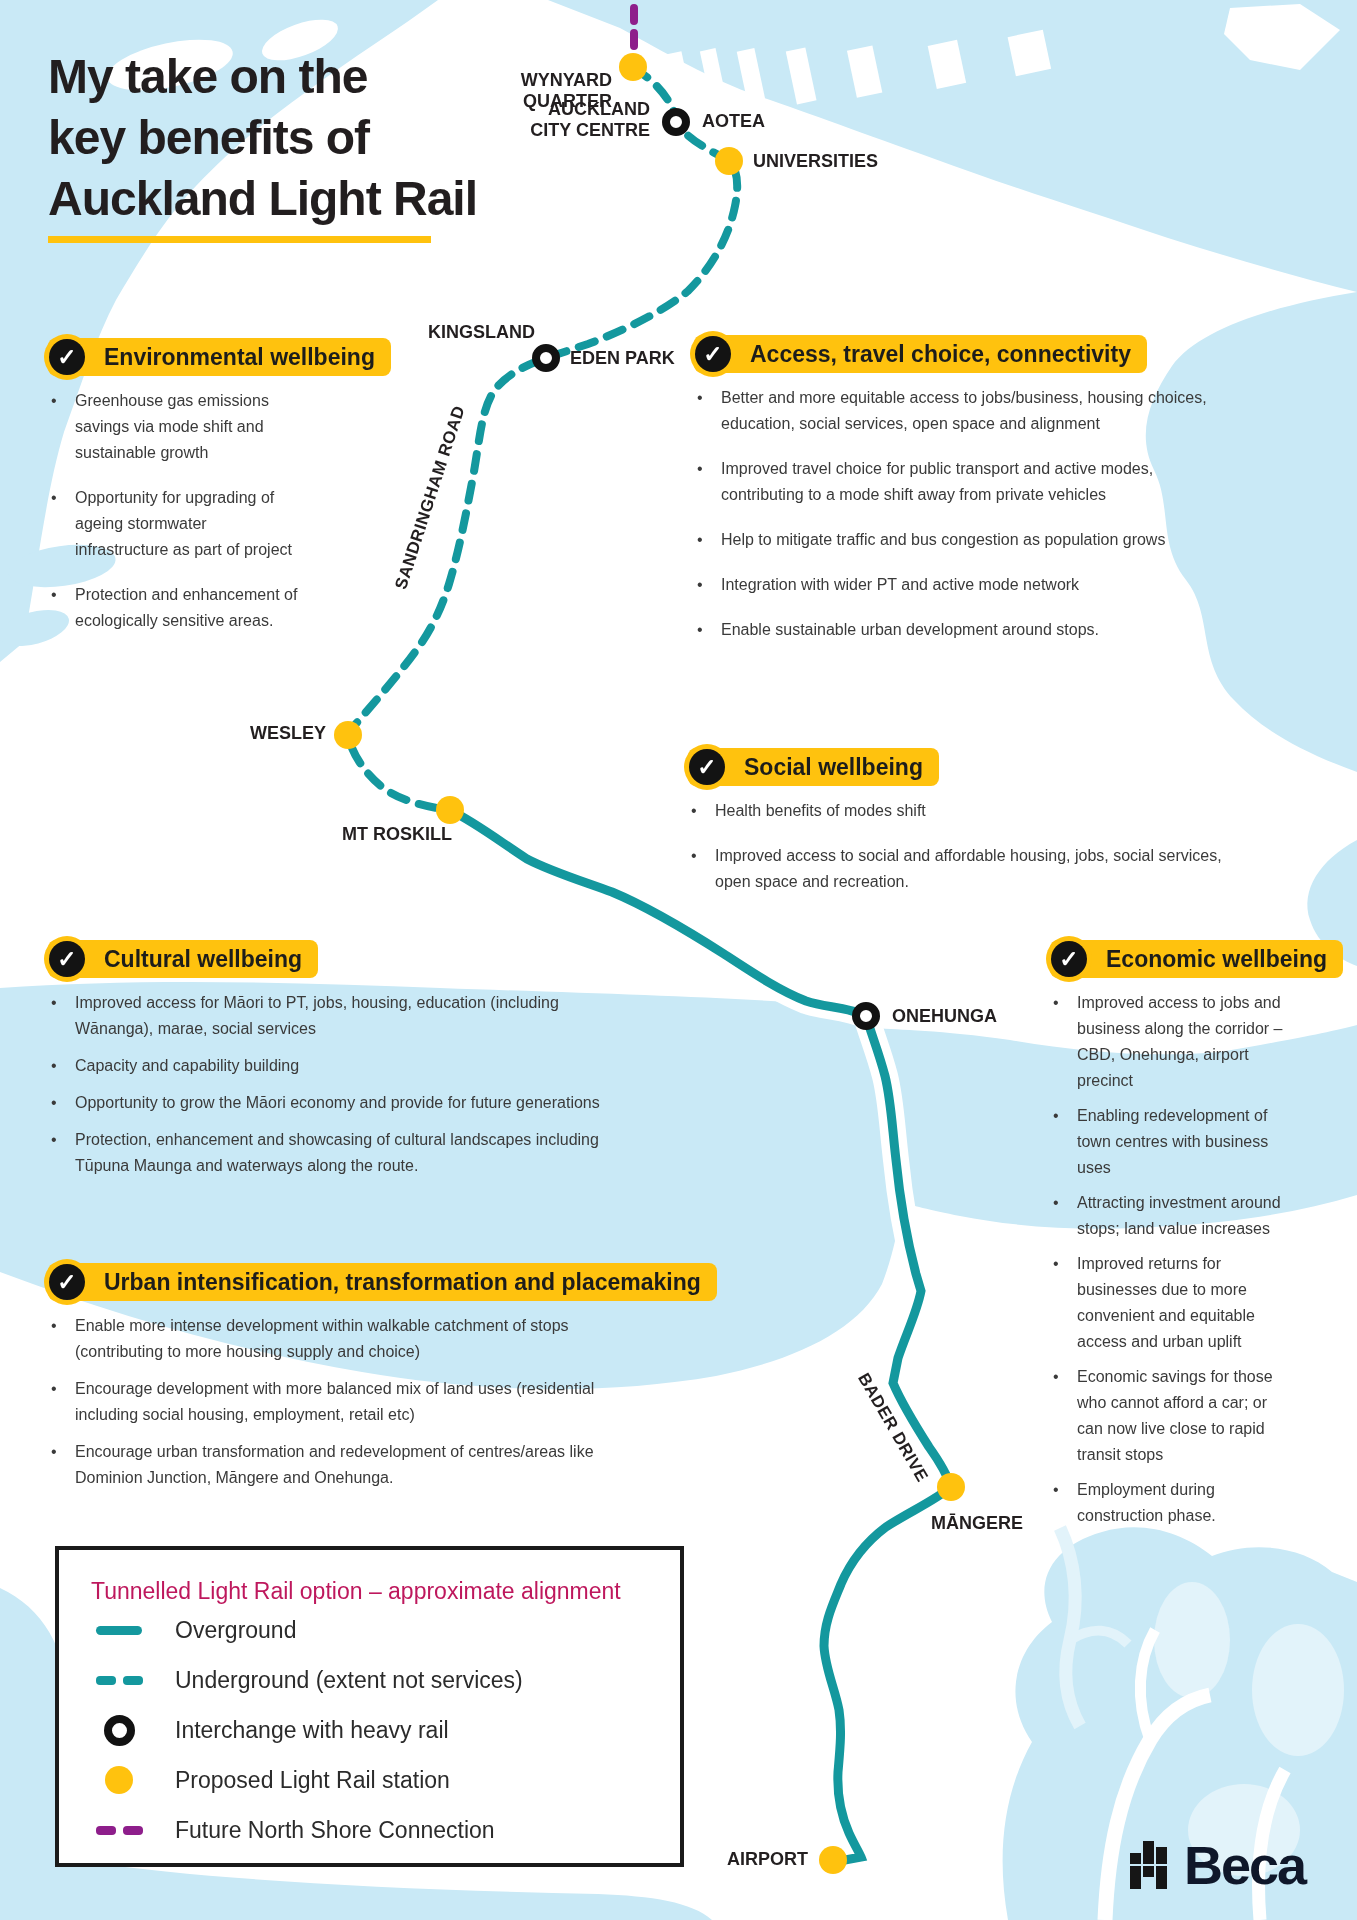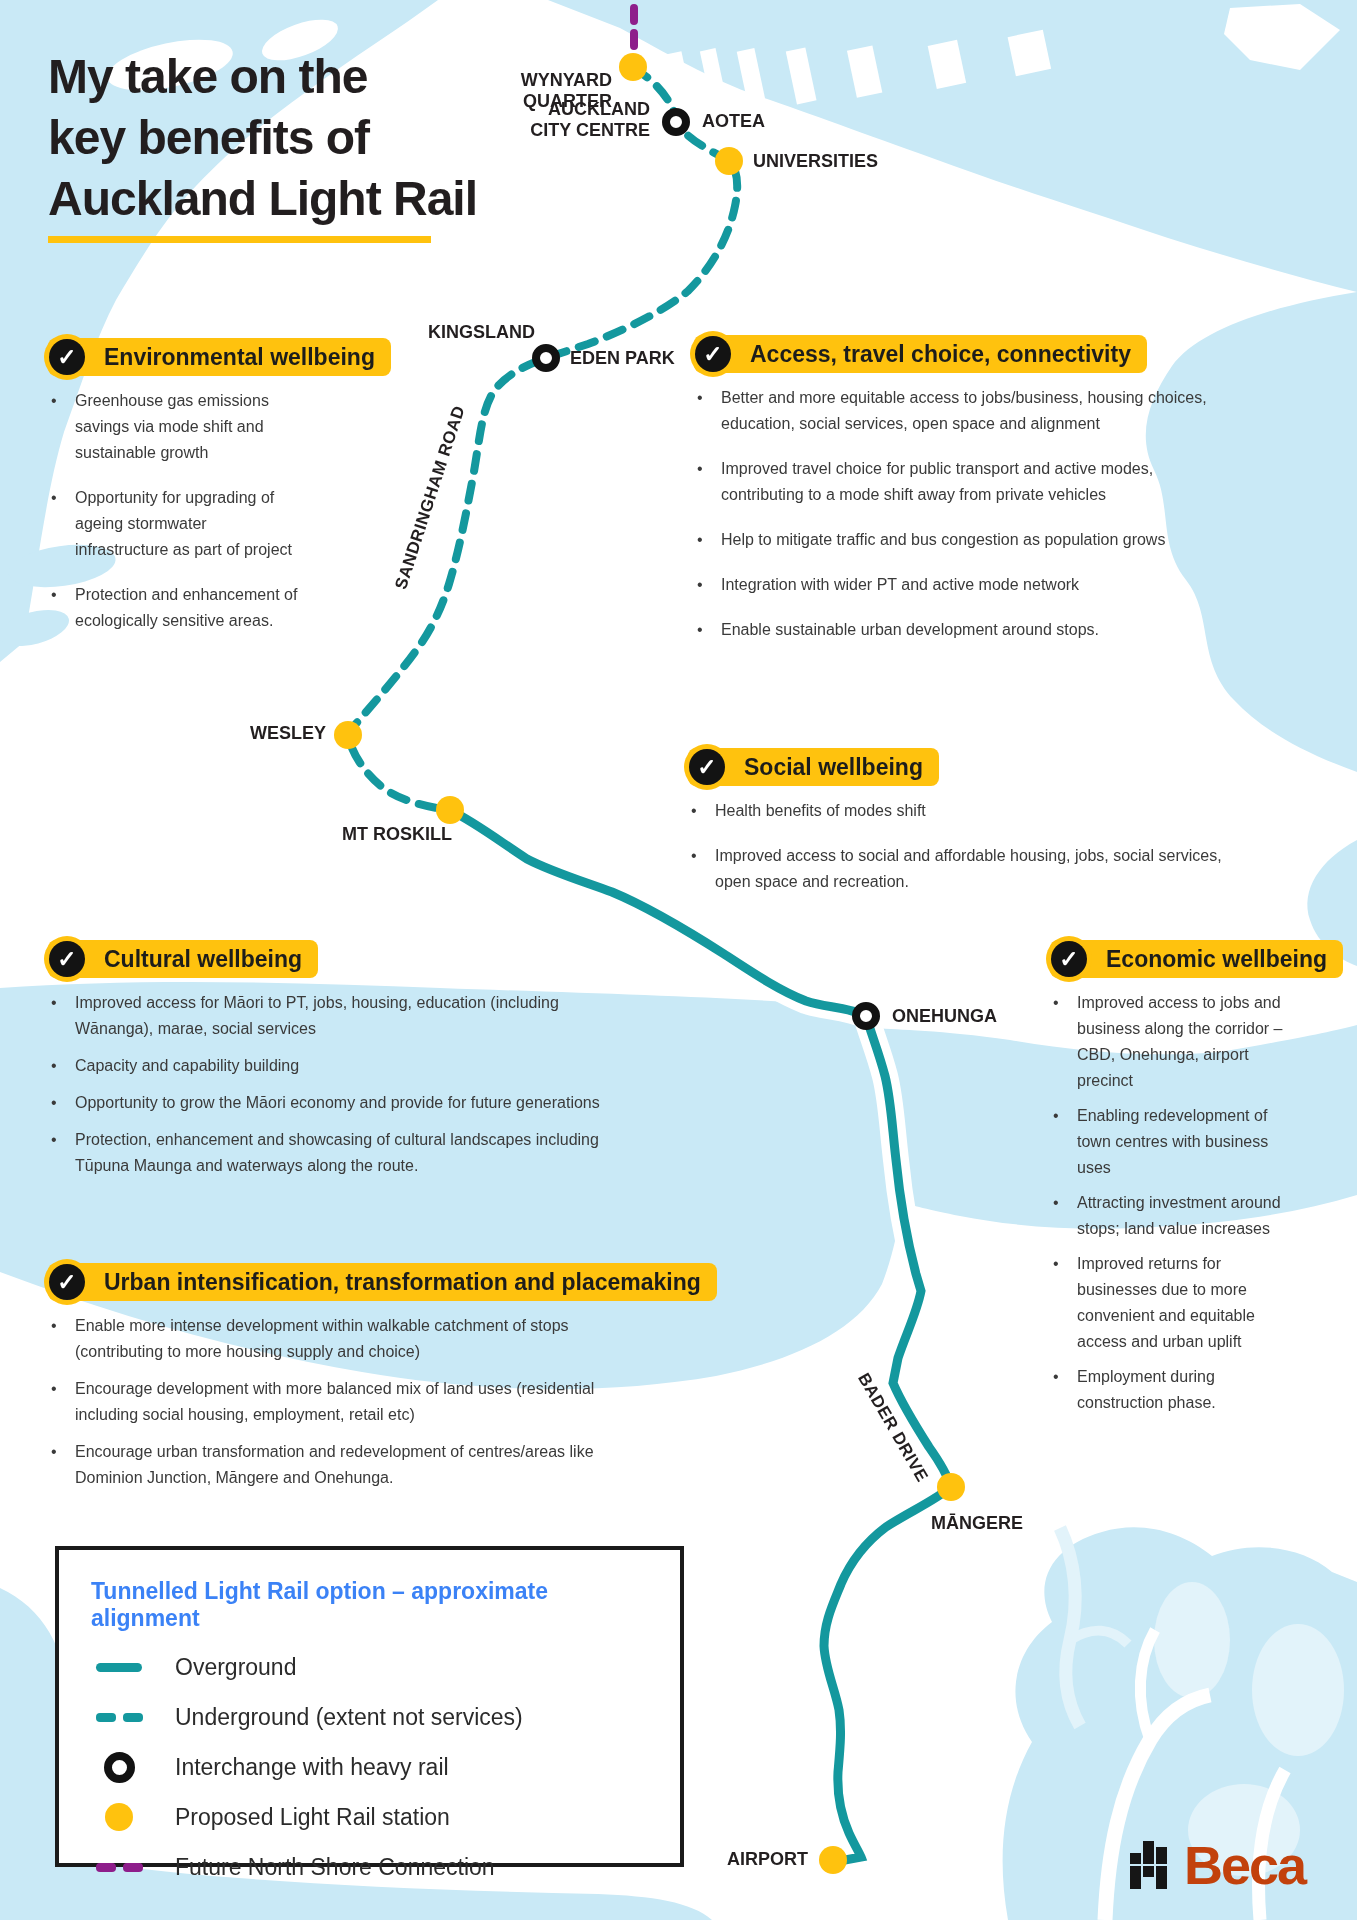--- a/index.html
+++ b/index.html
@@ -26,33 +26,33 @@
   .gap11 li{margin-bottom:11px;}
   .gap9  li{margin-bottom:9px;}
 
   .stn{position:absolute;z-index:2;font-weight:bold;font-size:18px;line-height:21px;color:#231f20;
        white-space:pre-line;}
   .r{text-align:right;}
   .road{font-size:17px;letter-spacing:0.5px;}
 
   .legend{position:absolute;left:55px;top:1546px;width:629px;height:321px;box-sizing:border-box;
           background:#ffffff;border:4px solid #1a1a1a;z-index:4;padding:24px 30px;}
-  .legend-title{font-weight:bold;font-size:23px;color:#3b82f6;margin:4px 0 10px 2px;}
+  .legend-title{font-weight:normal;font-size:23px;color:#be185d;margin:4px 0 0 2px;}
   .legend-row{display:flex;align-items:center;height:50px;}
   .legend-swatch{width:60px;display:flex;align-items:center;justify-content:center;margin-right:26px;flex:none;}
   .legend-label{font-size:23px;color:#2b2b2b;}
   .sw-line{width:46px;height:9px;background:#14989E;border-radius:5px;}
   .sw-dash{display:flex;gap:7px;}
   .sw-dash i{display:block;width:20px;height:9px;background:#14989E;border-radius:4px;}
   .sw-dash.purple i{background:#8E1E8B;}
   .sw-ring{width:15px;height:15px;border:8px solid #121212;border-radius:50%;background:#fff;}
   .sw-dot{width:28px;height:28px;border-radius:50%;background:#FFC20E;}
 
   .logo{position:absolute;left:1130px;top:1838px;z-index:4;display:flex;align-items:center;gap:8px;}
-  .logo-text{font-weight:bold;font-size:54px;letter-spacing:-2px;color:#c2410c;line-height:54px;}
+  .logo-text{font-weight:bold;font-size:54px;letter-spacing:-2px;color:#0f172a;line-height:54px;}
 </style>
 </head>
 <body>
 
 <div id="canvas">
 
   <svg id="map" width="1357" height="1920" viewBox="0 0 1357 1920">
 
     <g fill="#C9E9F6">
       <path d="M0,0 L438,0 C400,28 352,58 306,92 C262,124 230,150 196,186 C166,217 142,256 116,300 C96,338 82,382 64,432 C52,472 44,520 36,570 L24,642 L0,662 Z"></path>
@@ -211,20 +211,21 @@
       <span class="check">
           <span class="check-inner">✓</span>
         </span>
       <span>Economic wellbeing</span>
     </div>
     <ul class="bullets gap9" style="width:245px;">
         <li>Improved access to jobs and business along the corridor – CBD, Onehunga, airport precinct</li>
         <li>Enabling redevelopment of town centres with business uses</li>
         <li>Attracting investment around stops; land value increases</li>
         <li>Improved returns for businesses due to more convenient and equitable access and urban uplift</li>
+        <li>Economic savings for those who cannot afford a car; or can now live close to rapid transit stops</li>
         <li>Employment during construction phase.</li>
       </ul>
   </section>
 
   <div class="legend">
     <div class="legend-title">Tunnelled Light Rail option – approximate alignment</div>
     <div class="legend-row">
       <span class="legend-swatch">
           <span class="sw-line"></span>
         </span>

